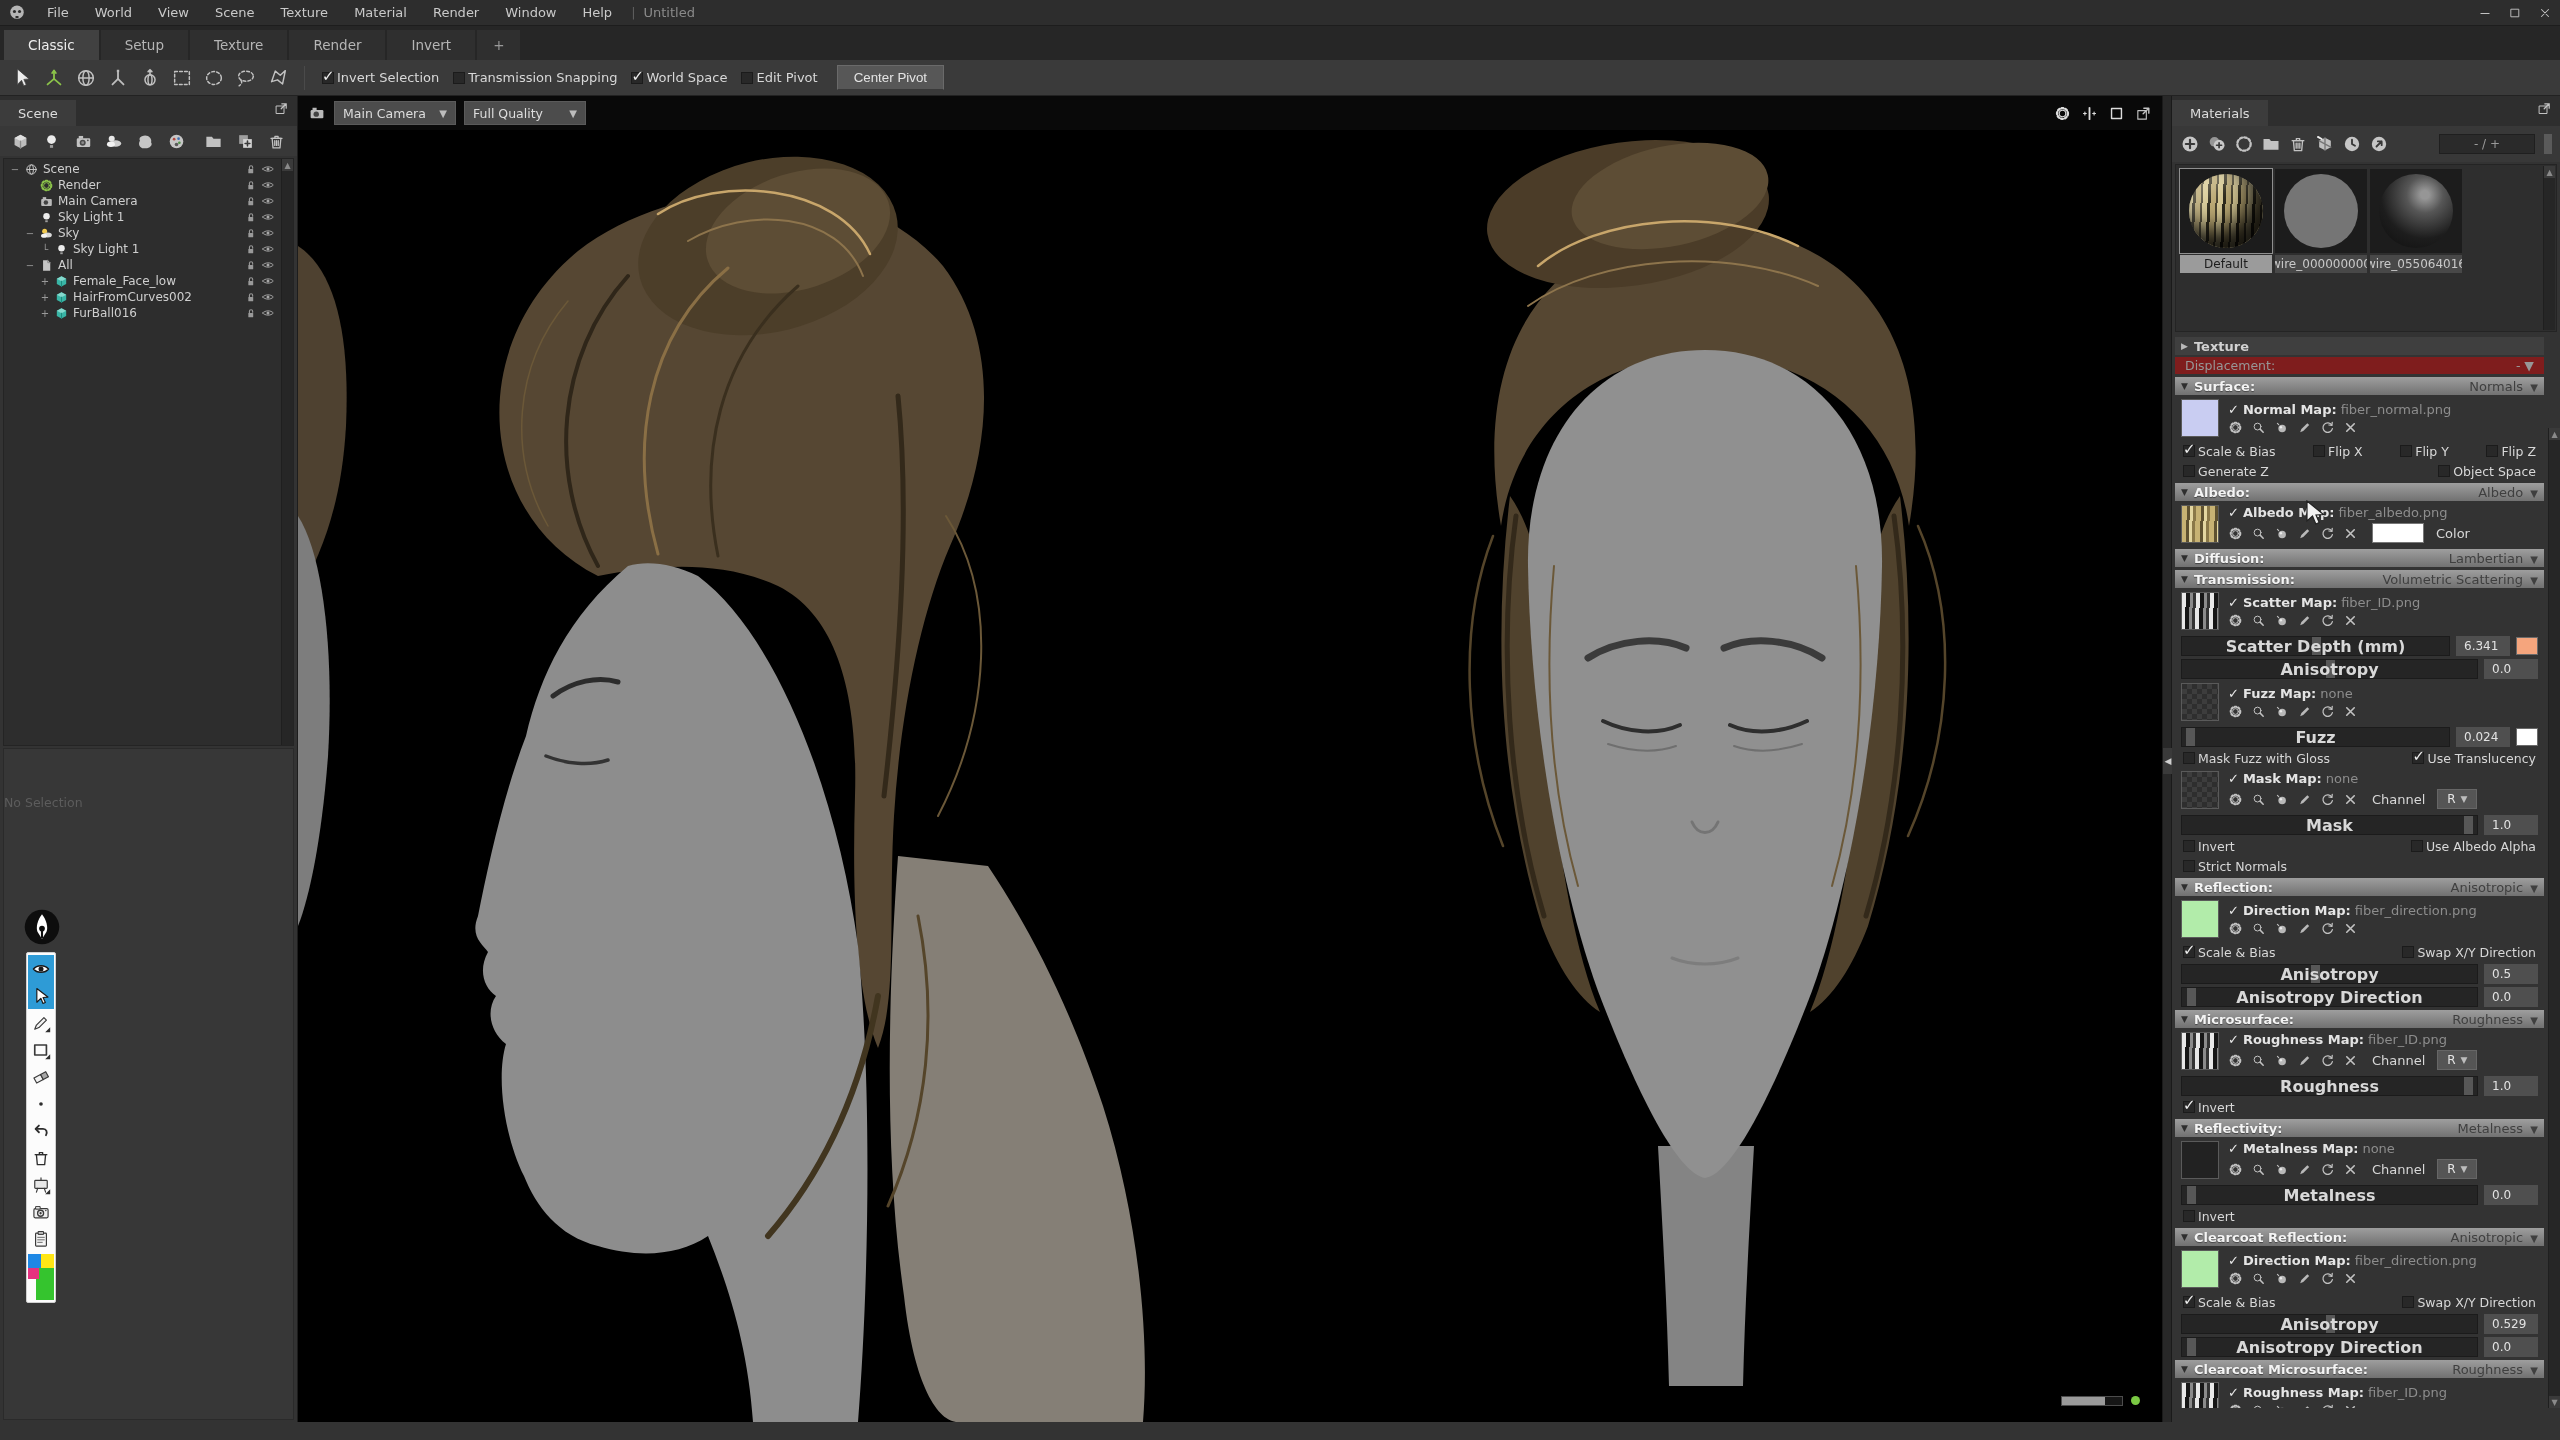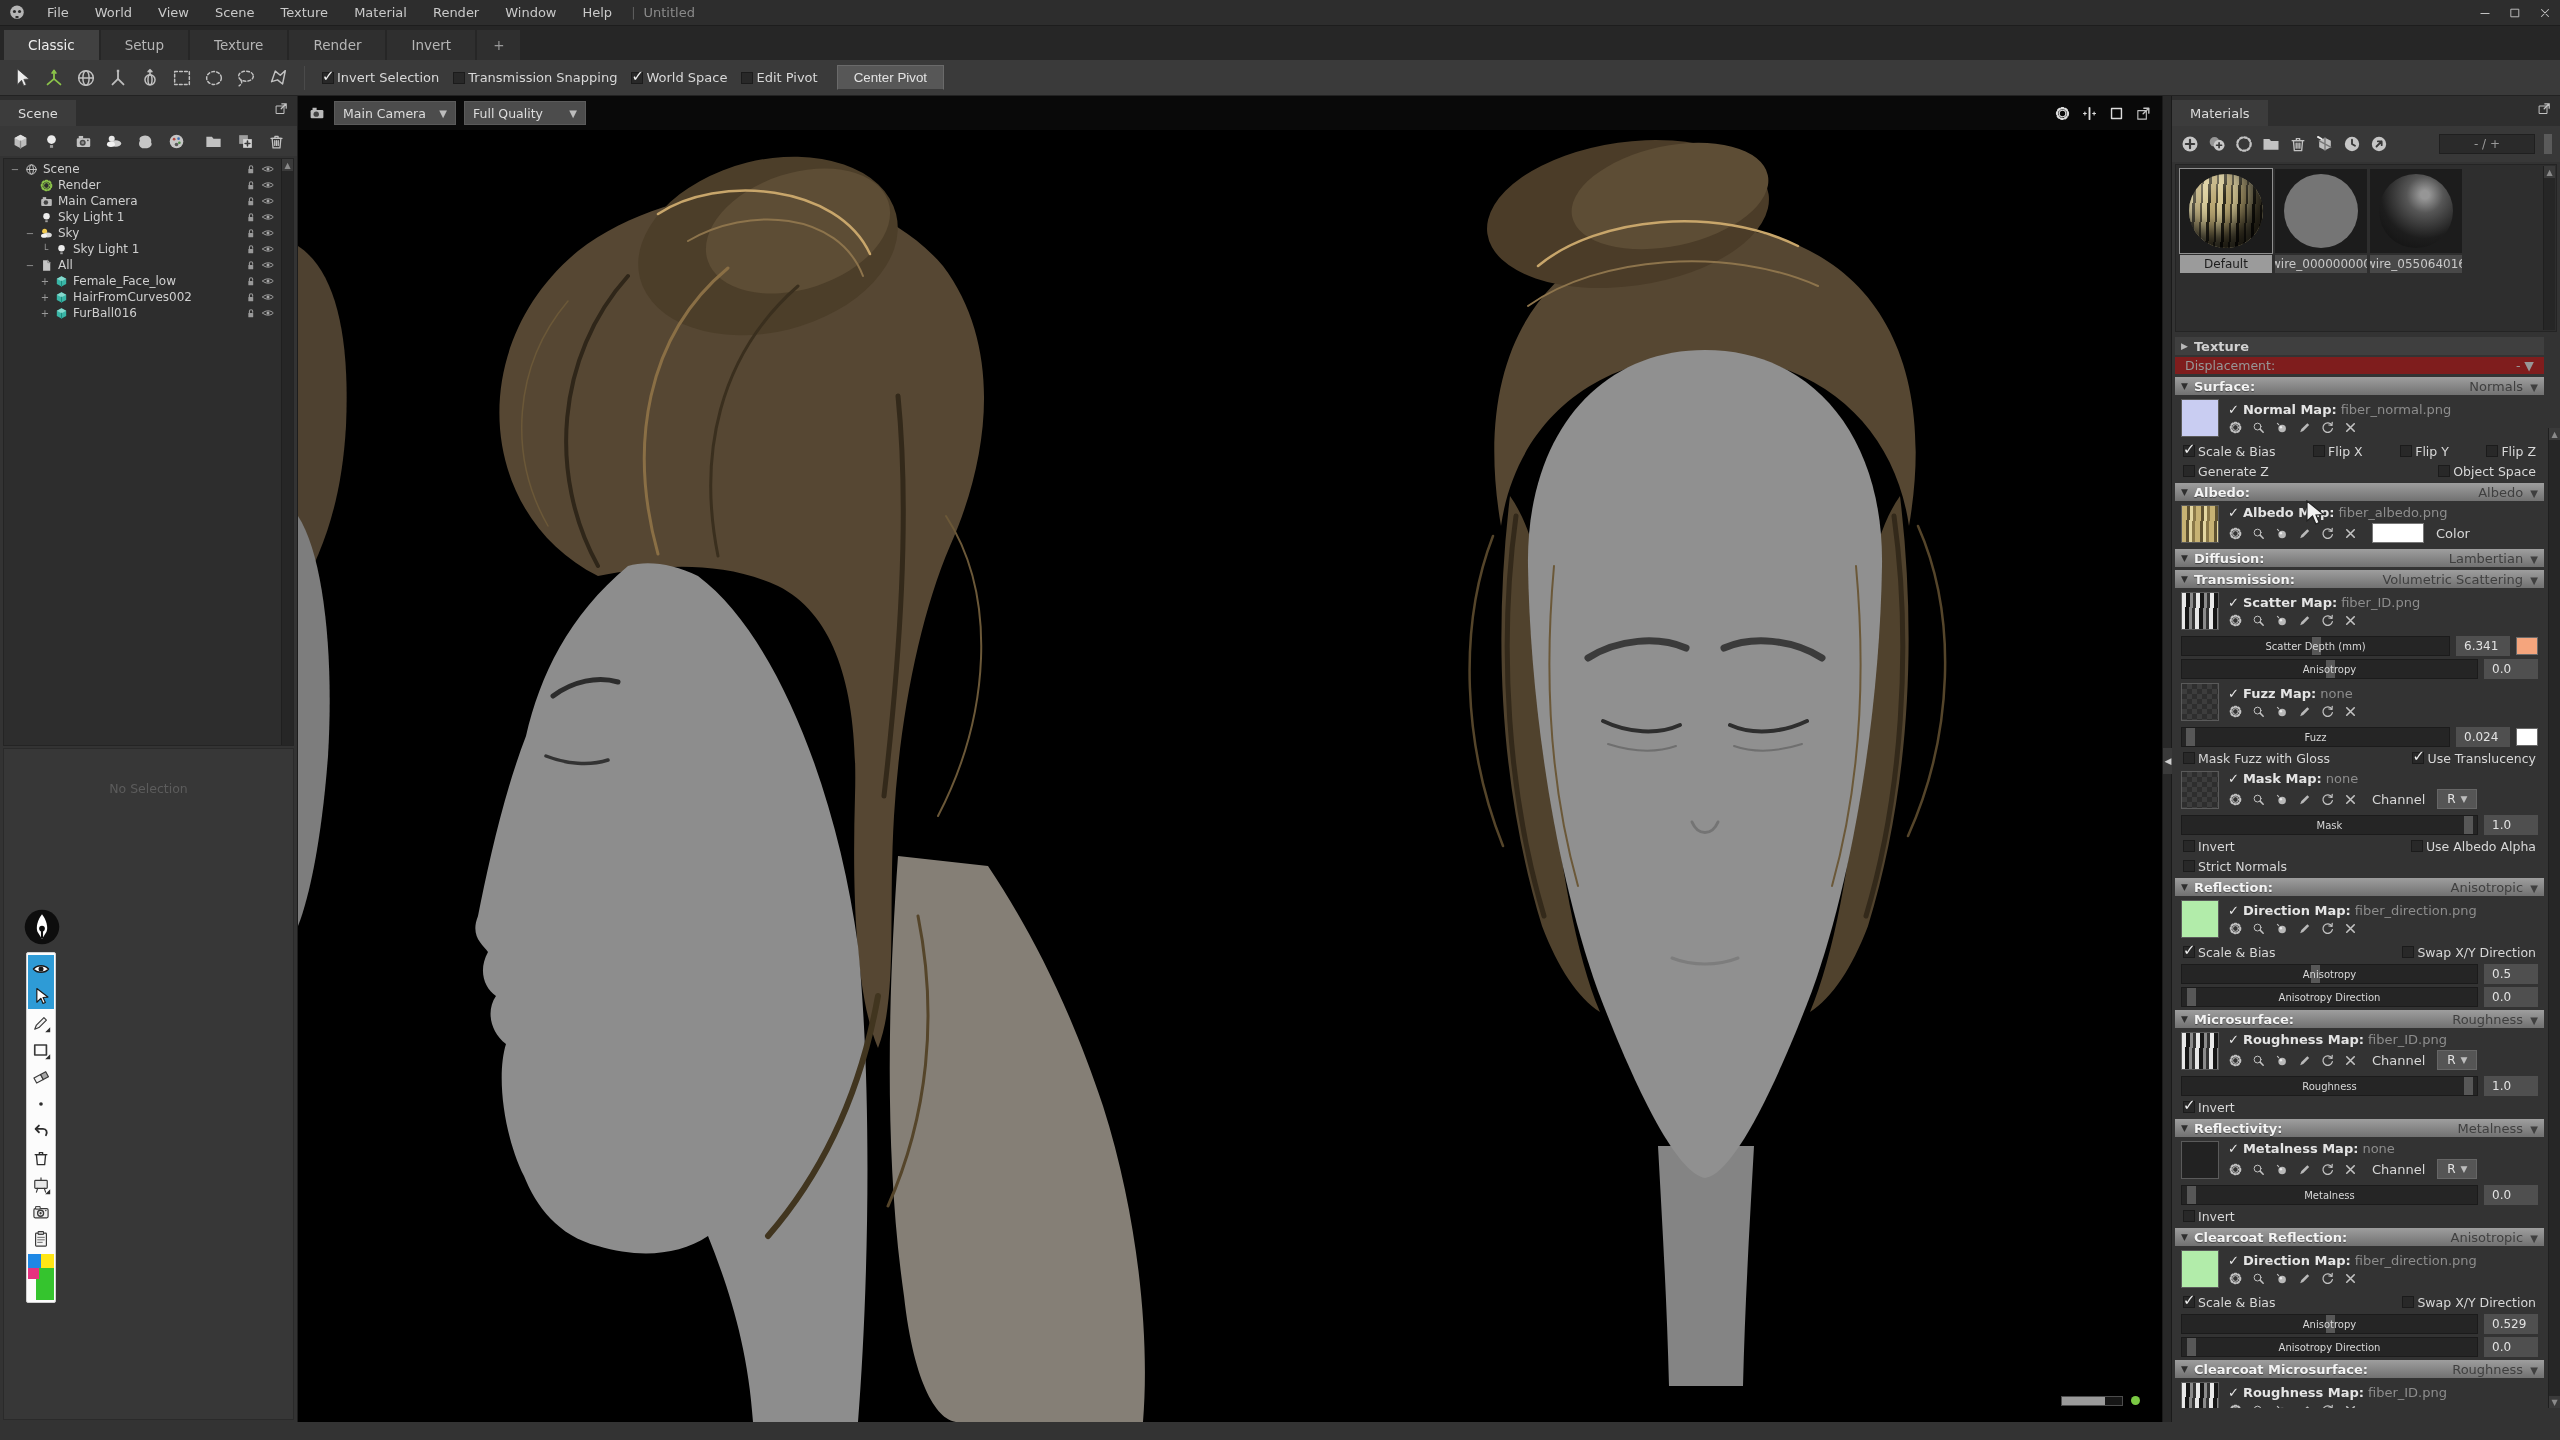--- a/index.html
+++ b/index.html
@@ -45,21 +45,21 @@
 .act-btn{width:26px;height:24px;display:flex;align-items:center;justify-content:center}
 #scene-tree{height:588px;margin:2px 3px 0 3px;background:#2d2d2d;border:1px solid #242424;overflow:hidden;position:relative;flex:none}
 .tree-row{display:flex;align-items:center;height:16px;gap:4px;font-size:12px;color:#cfcfcf;white-space:nowrap}
 .expander{width:10px;color:#9a9a9a;font-size:10px;text-align:center}
 .tree-label{overflow:hidden;text-overflow:ellipsis}
 .row-lock{margin-left:auto}
 .row-eye{margin-right:4px}
 #tree-scroll{position:absolute;right:0;top:0;bottom:0;width:12px;background:#262626;border-left:1px solid #1f1f1f}
 #tree-scroll .sb-btn{height:12px;display:flex;align-items:center;justify-content:center;font-size:8px;color:#8a8a8a;background:#3a3a3a}
 #scene-props{flex:1;margin:2px 3px 2px 3px;background:#373737;border:1px solid #2a2a2a;position:relative}
-#no-selection{margin-top:32px;text-align:center;color:#5c5c5c;font-size:12.5px}
+#no-selection{margin-top:46px;color:#5c5c5c;font-size:12.5px}
 
 #paint-palette{position:absolute;left:22px;top:813px;width:42px;z-index:10}
 #pen-logo{margin-left:2px}
 #paint-col{margin-top:4px;margin-left:4px;width:30px;background:#fcfcfc;border:1px solid #d0d0d0;border-radius:2px;padding:2px;display:flex;flex-direction:column;align-items:center}
 .ptool{width:26px;height:27px;display:flex;align-items:center;justify-content:center}
 .ptool.active{background:#2e9bd6}
 #swatches{position:relative;width:26px;height:46px;margin-top:2px}
 #swatches div{position:absolute}
 
 #vp-topbar{position:absolute;top:0;left:0;right:0;height:34px;background:rgba(10,10,10,.92);display:flex;align-items:center;gap:8px;padding:0 10px;z-index:20}
@@ -110,21 +110,21 @@
 .map-label{font-weight:bold;color:#e4e4e4}
 .map-value{color:#8d8d8d}
 .map-icons{display:flex;align-items:center;gap:8px}
 .color-swatch{width:52px;height:20px;border:1px solid #777;margin-left:6px}
 .swatch-label{color:#d8d8d8;margin-left:4px}
 .chan-label{color:#d8d8d8;margin-left:6px}
 .chan-box{margin-left:4px;width:40px;height:20px;background:#555;border:1px solid #666;display:flex;align-items:center;justify-content:center;gap:5px;color:#e4e4e4;font-size:12px}
 .chan-box .caret{font-size:9px;color:#bdbdbd}
 .slider-row{display:flex;align-items:center;gap:6px;height:20px;margin:3px 6px 0 6px}
 .slider-track{flex:1;height:20px;background:#252525;border:1px solid #1b1b1b;position:relative;display:flex;align-items:center;justify-content:center}
-.slider-label{font-size:10px;font-weight:normal;color:#d8d8d8;z-index:2}
+.slider-label{font-size:16px;font-weight:bold;color:#d8d8d8;z-index:2}
 .slider-handle{position:absolute;top:0;bottom:0;width:9px;background:#575757}
 .slider-value{width:54px;height:20px;background:#4f4f4f;display:flex;align-items:center;padding-left:8px;color:#e2e2e2;font-size:12px;flex:none}
 .mini-swatch{width:22px;height:18px;border:1px solid #6a6a6a;flex:none}
 .checks-row{display:flex;justify-content:space-between;align-items:center;height:18px;padding:0 8px;margin-top:2px}
 .checks-row .toggle{margin:0}
 .checks-row .toggle-label{font-size:12.5px}
 
 #statusbar{position:absolute;bottom:0;left:0;right:0;height:18px;background:#383838;border-top:1px solid #222;display:flex;align-items:center;padding:0 10px;z-index:30}
 #vram{margin-left:auto;color:#c9c9c9;font-size:12px}
 

